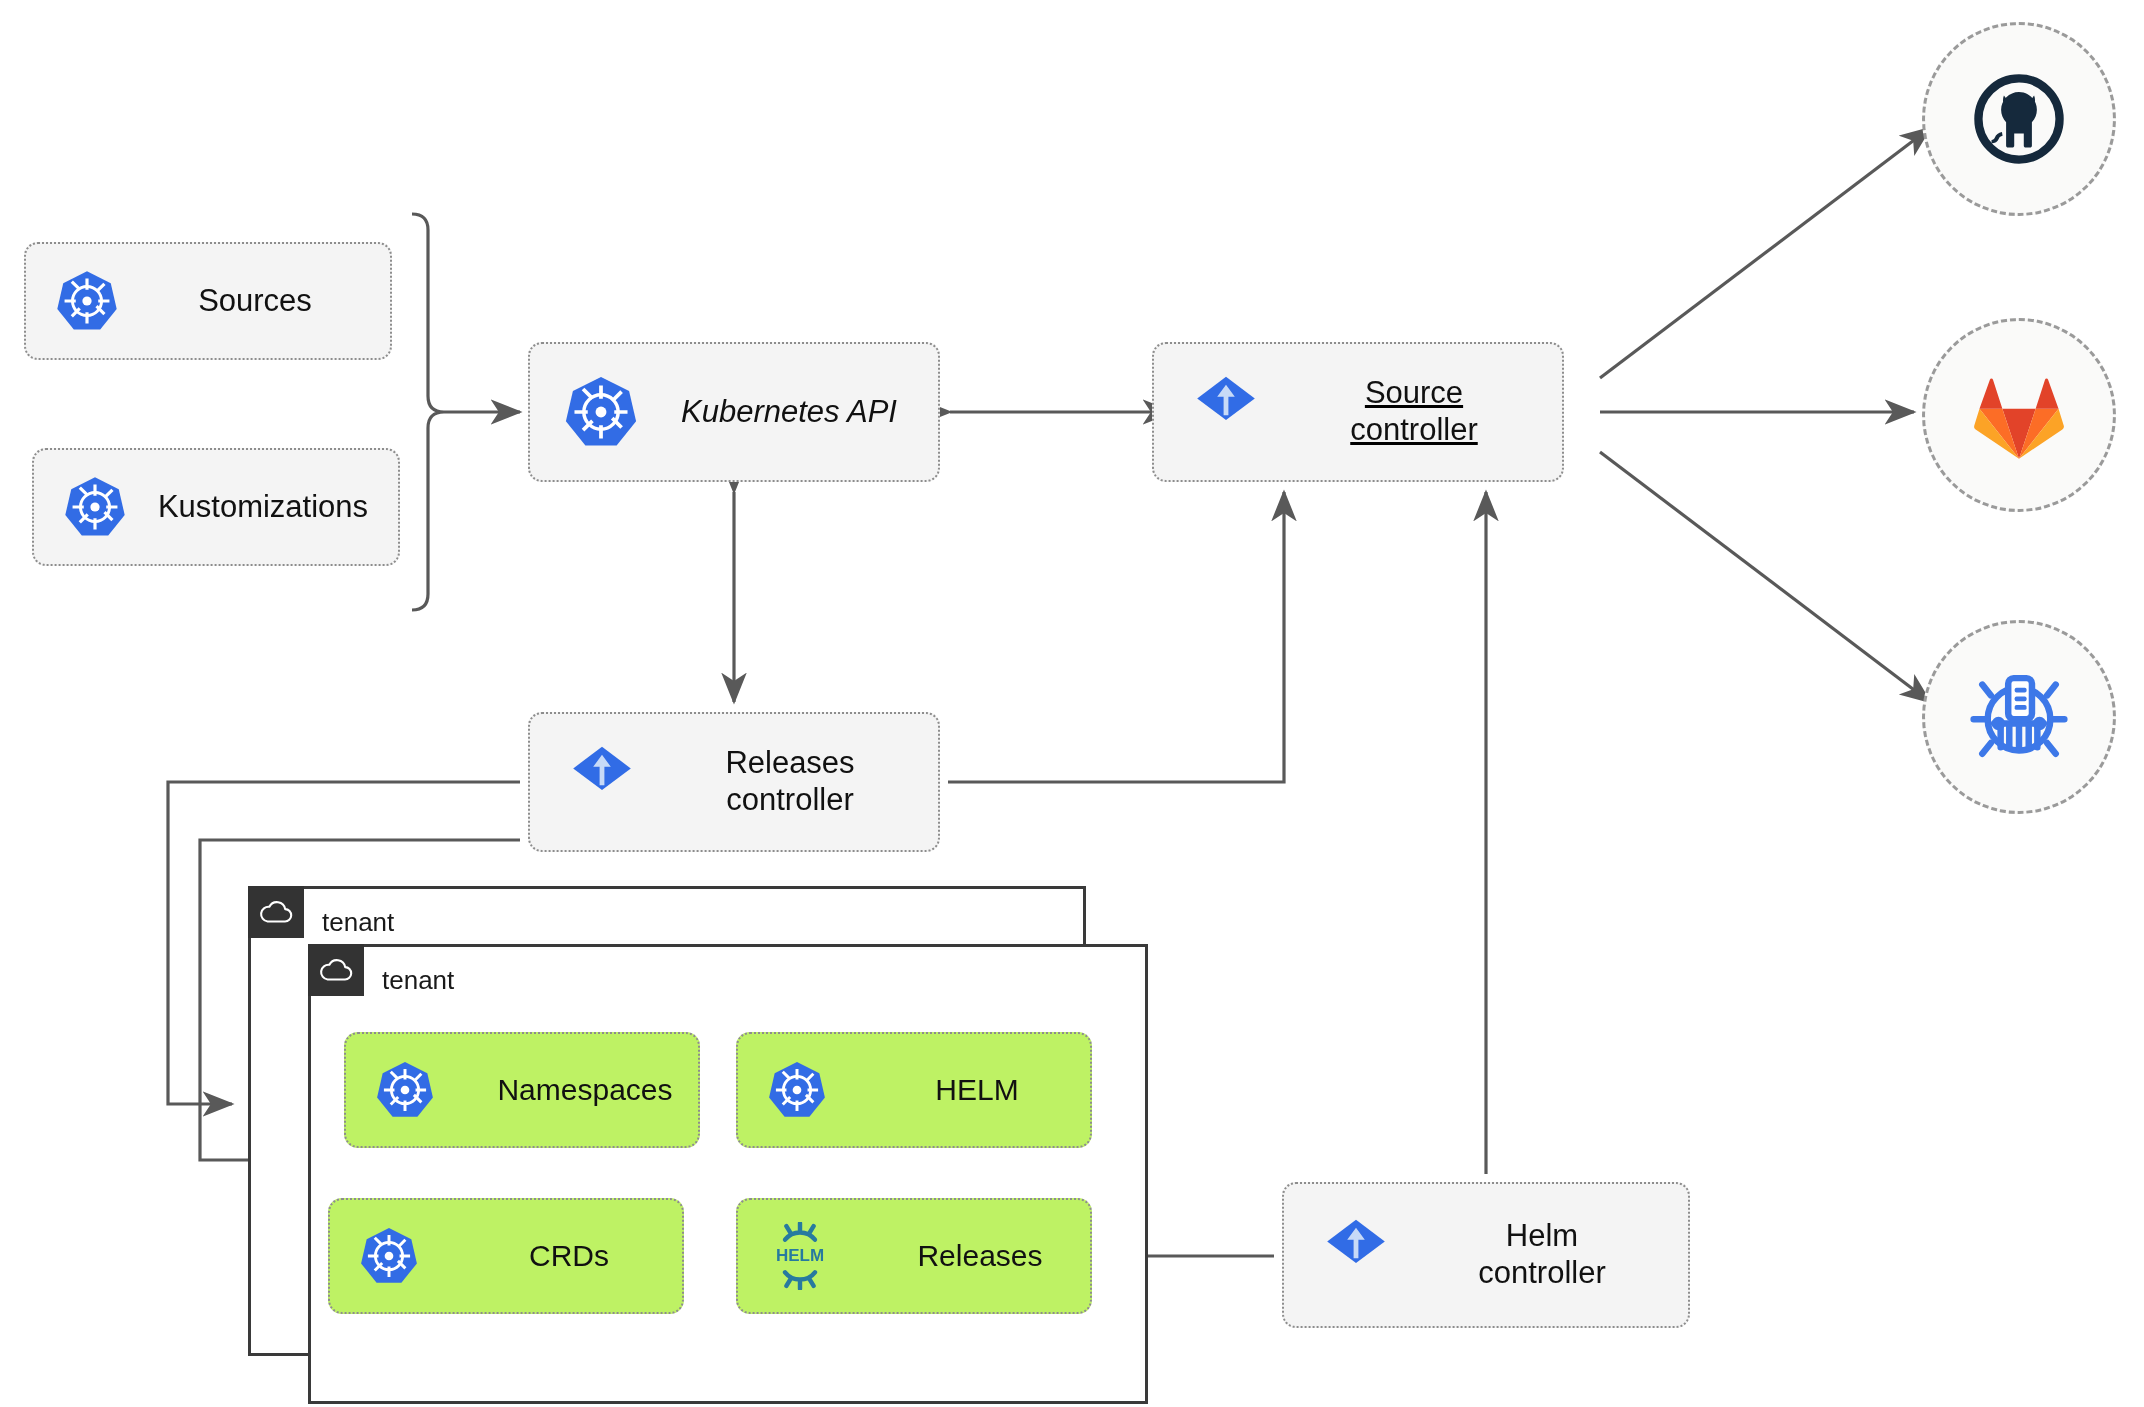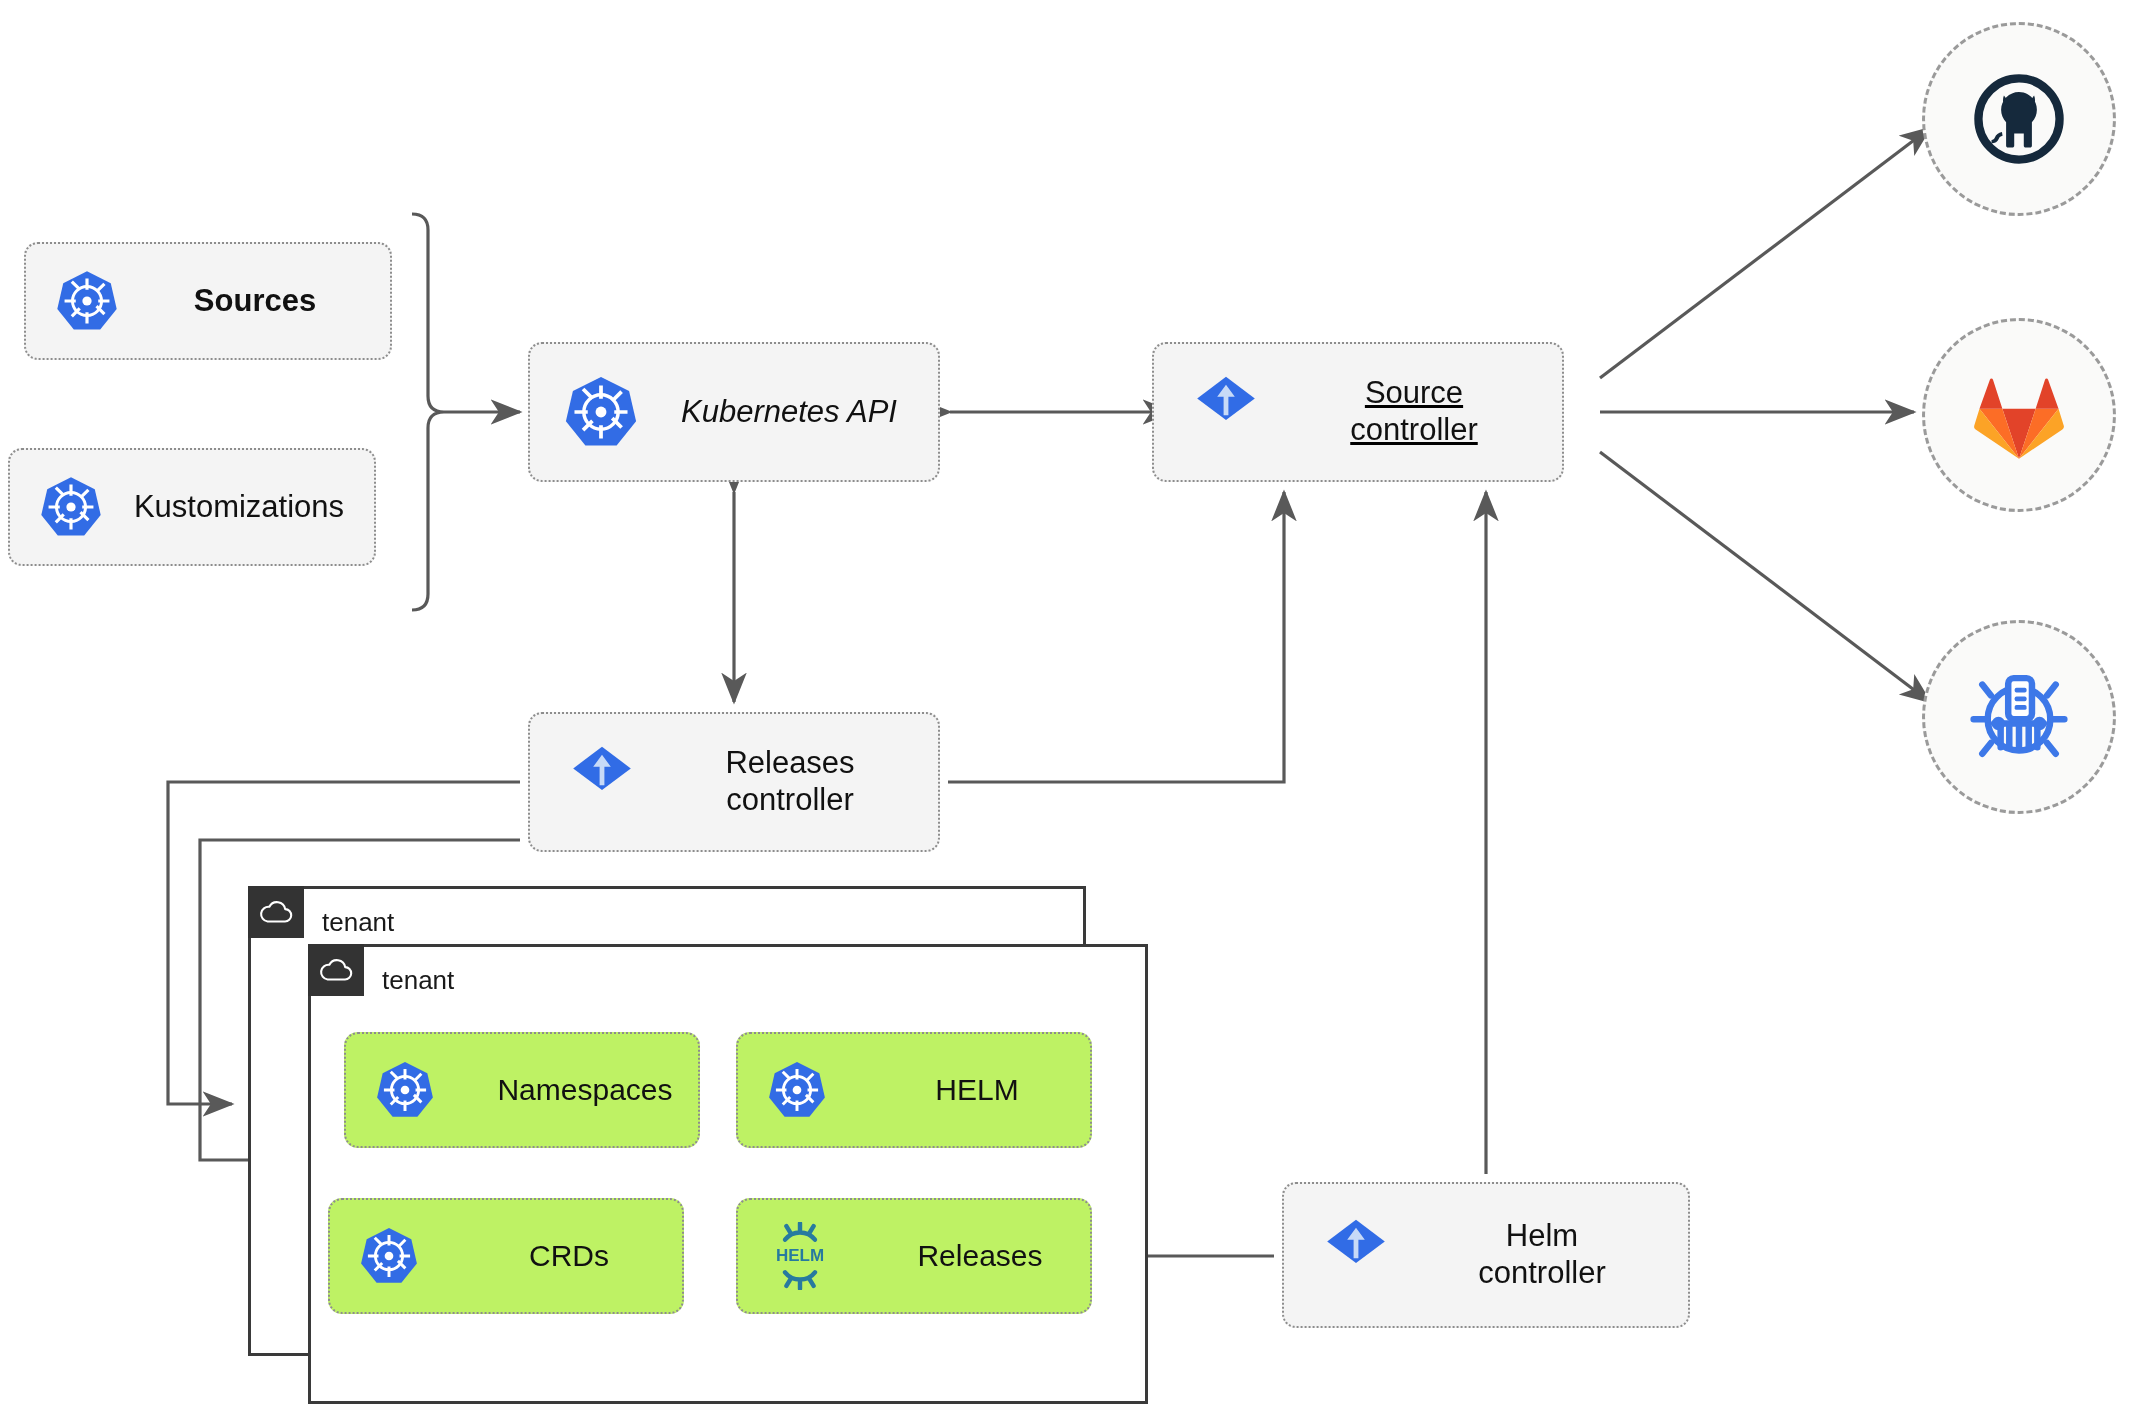--- a/index.html
+++ b/index.html
@@ -12,22 +12,22 @@
 
   
   .node{position:absolute;z-index:3;box-sizing:border-box;
         background:#f4f4f4;border:2px dotted #8d8d8d;border-radius:14px;
         display:flex;align-items:center;}
   .node .ico{flex:0 0 auto;display:flex;align-items:center;justify-content:center;}
   .node .lbl{flex:1 1 auto;text-align:center;color:#111;line-height:1.18;
              white-space:pre-line;}
 
   
-  .n-sources  {left:24px;  top:242px;  width:368px; height:118px;font-weight:bold;}
-  .n-kustomz  {left:8px;  top:448px;  width:368px; height:118px;}
+  .n-sources  {left:24px;  top:242px;  width:368px; height:118px;}
+  .n-kustomz  {left:32px;  top:448px;  width:368px; height:118px;}
   .n-kapi     {left:528px; top:342px;  width:412px; height:140px;font-style:italic;}
   .n-srcctl   {left:1152px;top:342px;  width:412px; height:140px;text-decoration:underline;}
   .n-kusctl   {left:528px; top:712px;  width:412px; height:140px;}
   .n-helmctl  {left:1282px;top:1182px; width:408px; height:146px;}
 
   .n-sources .lbl,.n-kustomz .lbl{font-size:31px;}
   .n-kapi .lbl,.n-srcctl .lbl,.n-kusctl .lbl,.n-helmctl .lbl{font-size:31px;}
 
   .n-sources .ico,.n-kustomz .ico{margin-left:28px;}
   .n-kapi .ico,.n-srcctl .ico,.n-kusctl .ico,.n-helmctl .ico{margin-left:32px;}

